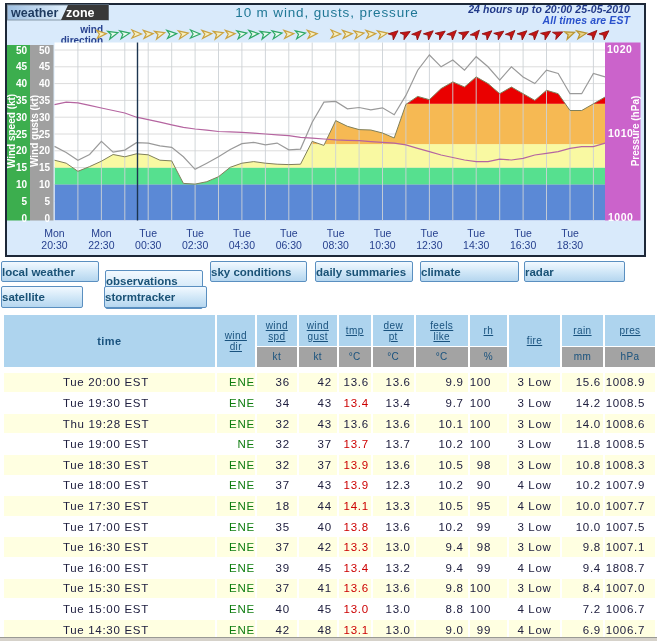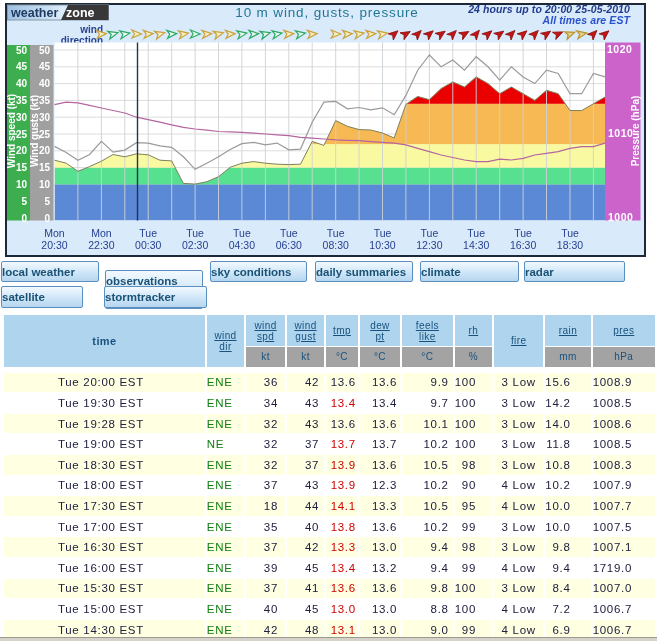--- a/index.html
+++ b/index.html
@@ -9,31 +9,31 @@
 #tbl{position:absolute;left:2px;top:314px;border-collapse:separate;border-spacing:2px 1px;font-size:11.5px;letter-spacing:0.7px}
 #tbl td,#tbl th{padding:0;margin:0}
 #tbl th{background:#aed4ee;color:#19527e;font-weight:normal;font-size:10px;letter-spacing:0.4px}
 .hdr1 th{height:31px}
 #tbl th a{color:#19527e;text-decoration:underline}
 #tbl .hdr td{background:#a3a3a3;color:#19527e;text-align:center;font-size:10px;letter-spacing:0.4px}
 tr.odd td{background:#ffffe1}
 tr.even td{background:#ffffff}
 #tbl td{color:#202040;height:19.6px}
 #tbl td.tc{text-align:center;padding-right:7px}
-#tbl td.dir{text-align:left;color:#0f7d10!important}
+#tbl td.dir{text-align:right;color:#0f7d10!important}
 #tbl td.n{text-align:right}
 #tbl td.s{padding-right:7px}
 #tbl td.g{padding-right:5px}
 #tbl td.t{padding-right:2px}
 #tbl td.d{padding-right:3px}
 #tbl td.f{padding-right:4px}
 #tbl td.r{padding-right:16px}
 #tbl td.fire{text-align:center}
-#tbl td.ra{padding-right:20px}
-#tbl td.pr{padding-right:23px}
+#tbl td.ra{padding-right:2px}
+#tbl td.pr{padding-right:10px}
 #tbl td.red{color:#cc0000!important}
 #bot{position:absolute;left:0;top:637px;width:657px;height:4px;background:#d6d2ca;border-top:1px solid #9a9a94}
 </style></head>
 <body>
 <svg width="657" height="262" viewBox="0 0 657 262" style="position:absolute;left:0;top:0;font-family:'Liberation Sans',sans-serif">
 <defs>
 <clipPath id="area">
         <polygon points="54.5,220.5 54.5,160.2 66.2,163.2 77.9,171.3 89.6,166.6 101.4,161.2 113.1,154.5 124.8,156.8 136.5,153.8 148.2,154.8 159.9,160.2 171.7,160.9 183.4,183.4 195.1,184.1 206.8,181.7 218.5,176.7 230.2,167.3 241.9,163.2 253.7,161.6 265.4,163.2 277.1,164.2 288.8,164.6 300.5,164.2 312.2,141.4 323.9,145.4 335.7,120.6 347.4,126.3 359.1,129.6 370.8,130.0 382.5,133.0 394.2,138.0 405.9,104.4 417.7,96.4 429.4,99.7 441.1,88.6 452.8,81.9 464.5,87.0 476.2,76.9 488.0,83.6 499.7,93.7 511.4,87.0 523.1,93.7 534.8,100.4 546.5,90.3 558.2,93.7 570.0,110.5 581.7,110.5 593.4,103.8 605.1,97.0 605.1,220.5"></polygon>
       </clipPath>
 <linearGradient id="logobg" x1="0" y1="0" x2="1" y2="0">
@@ -348,21 +348,21 @@
         <td class="n g">43</td>
         <td class="n t red">13.4</td>
         <td class="n d">13.4</td>
         <td class="n f">9.7</td>
         <td class="n r">100</td>
         <td class="fire">3 Low</td>
         <td class="n ra">14.2</td>
         <td class="n pr">1008.5</td>
       </tr>
 <tr class="odd">
-        <td class="tc">Tue 19:28 EST</td>
+        <td class="tc">Thu 19:28 EST</td>
         <td class="dir">ENE</td>
         <td class="n s">32</td>
         <td class="n g">43</td>
         <td class="n t">13.6</td>
         <td class="n d">13.6</td>
         <td class="n f">10.1</td>
         <td class="n r">100</td>
         <td class="fire">3 Low</td>
         <td class="n ra">14.0</td>
         <td class="n pr">1008.6</td>
@@ -449,21 +449,21 @@
         <td class="tc">Tue 16:00 EST</td>
         <td class="dir">ENE</td>
         <td class="n s">39</td>
         <td class="n g">45</td>
         <td class="n t red">13.4</td>
         <td class="n d">13.2</td>
         <td class="n f">9.4</td>
         <td class="n r">99</td>
         <td class="fire">4 Low</td>
         <td class="n ra">9.4</td>
-        <td class="n pr">1719.0</td>
+        <td class="n pr">1808.7</td>
       </tr>
 <tr class="odd">
         <td class="tc">Tue 15:30 EST</td>
         <td class="dir">ENE</td>
         <td class="n s">37</td>
         <td class="n g">41</td>
         <td class="n t red">13.6</td>
         <td class="n d">13.6</td>
         <td class="n f">9.8</td>
         <td class="n r">100</td>

